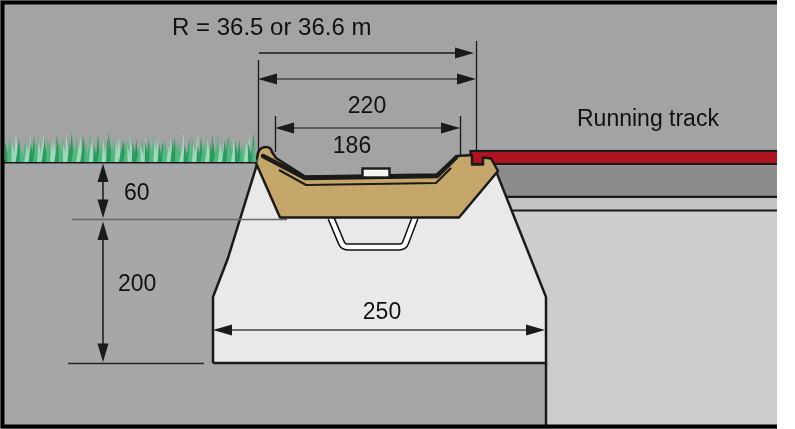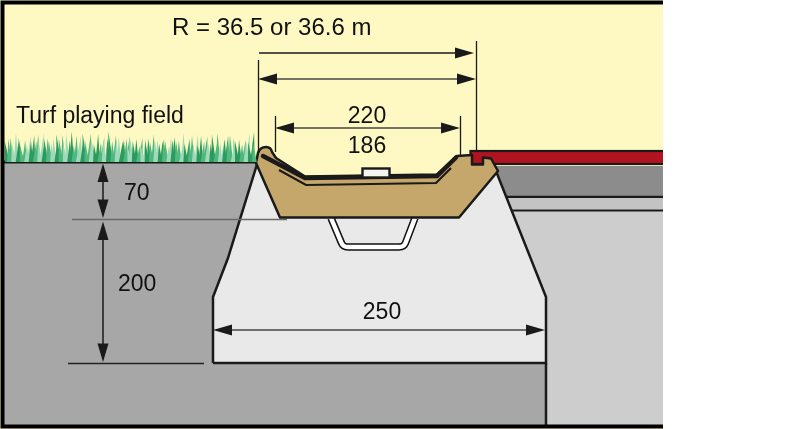--- a/index.html
+++ b/index.html
@@ -1,17 +1,17 @@
 <!DOCTYPE html>
 <html style="--track-red: #b11320; --channel-tan: #c6a76b; --soil-gray: #a7a7a7; --concrete: #e9e9e9; --subbase-gray: #cdcdcd; --dark-band: #8c8c8c; --light-band: #c3c3c3; --grass-dark: #2c9a5e; --grass-mid: #4fb87f; --grass-light: #a0d9ba; --line-black: #1a1a1a;"><head>
 <meta charset="utf-8">
 <style>
   html,body{margin:0;padding:0;background:#ffffff;}
   #stage{
-    position:relative;width:663px;height:429px;background:#fef9c3;
+    position:relative;width:777px;height:429px;background:#a3a3a3;
     font-family:"Liberation Sans","DejaVu Sans",sans-serif;color:#111;
     overflow:hidden;
   }
   #stage svg{position:absolute;left:0;top:0;}
   .lbl{position:absolute;font-size:23px;line-height:1.1;white-space:nowrap;color:#111;}
   .lbl.center{transform:translateX(-50%);}
   #radius-label{font-size:24px;}
   .stroke{stroke:var(--line-black);fill:none;}
 </style>
 </head>
@@ -211,19 +211,19 @@
     <g>
       <line x1="228" y1="330" x2="530" y2="330" style="stroke:#444;stroke-width:1.5"></line>
       <polygon points="213,330 232,324.5 232,335.5" style="fill:var(--line-black)"></polygon>
       <polygon points="545,330 526,324.5 526,335.5" style="fill:var(--line-black)"></polygon>
     </g>
 
     <rect x="2.5" y="2.5" width="790" height="424" fill="none" style="stroke:#000" stroke-width="4"></rect>
   </svg>
 
   <div class="lbl" id="radius-label" style="left:172px;top:14px">R = 36.5 or 36.6 m</div>
-  <div class="lbl" style="left:16px;top:103px">Turf playing field</div>
-  <div class="lbl center" style="left:367px;top:103px">220</div>
-  <div class="lbl center" style="left:367px;top:133px">186</div>
-  <div class="lbl" style="left:124px;top:180px">70</div>
+  <div class="lbl" style="left:577px;top:106px">Running track</div>
+  <div class="lbl center" style="left:367px;top:93px">220</div>
+  <div class="lbl center" style="left:352px;top:133px">186</div>
+  <div class="lbl" style="left:124px;top:180px">60</div>
   <div class="lbl" style="left:118px;top:271px">200</div>
   <div class="lbl center" style="left:382px;top:299px">250</div>
 </div>
 
 </body></html>

